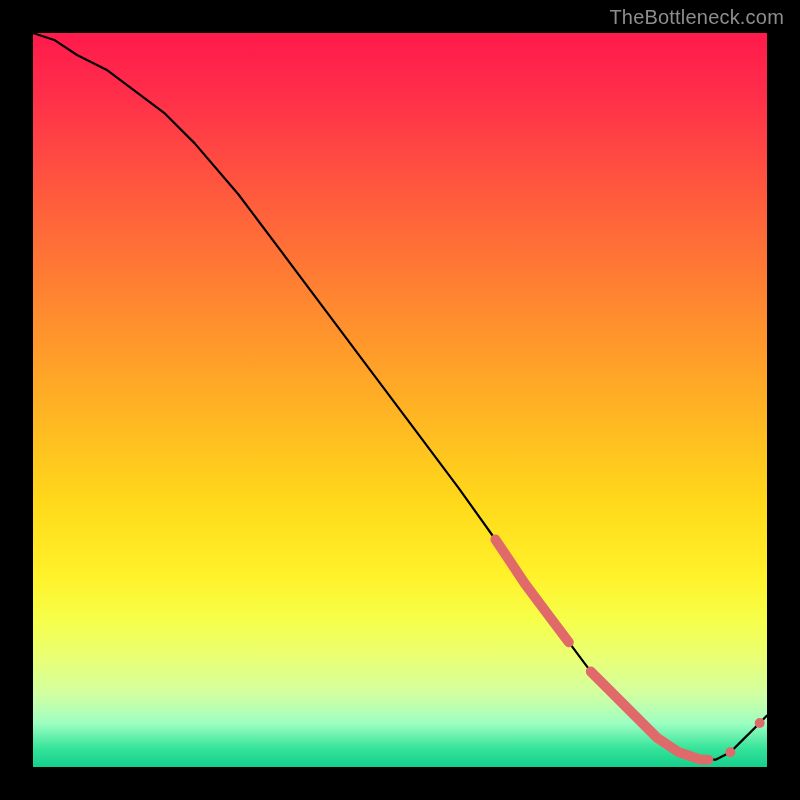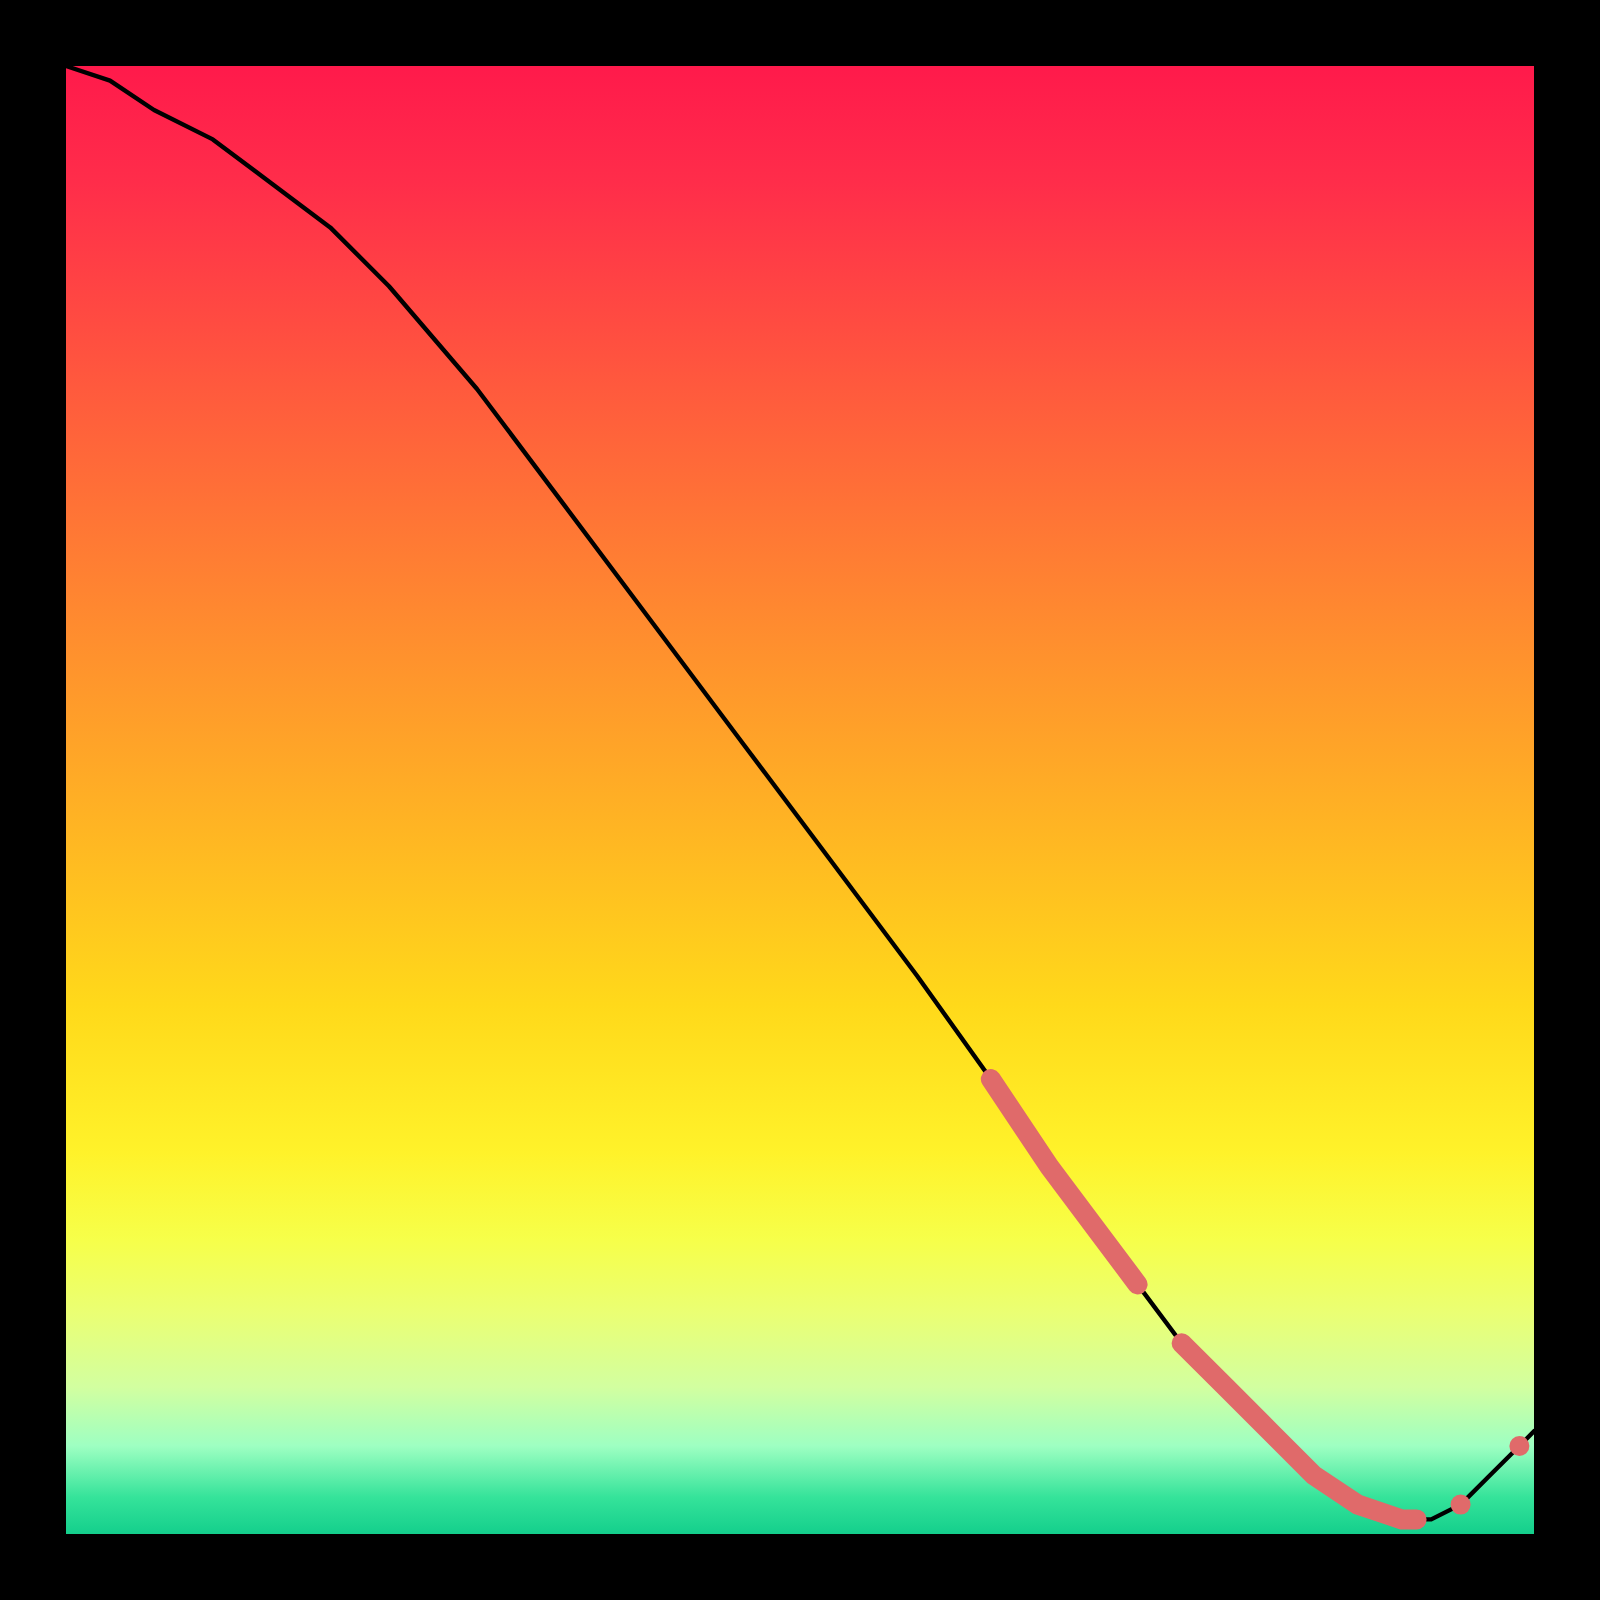--- a/index.html
+++ b/index.html
@@ -61,20 +61,21 @@
     letter-spacing: 0.2px;
     font-weight: 500;
     user-select: none;
   }
 </style>
 </head>
 <body>
 
 <div class="stage">
 
+  <div class="watermark">TheBottleneck.com</div>
 
   <div class="plot">
     <div class="bg"></div>
 
     <svg viewBox="0 0 734 734" preserveAspectRatio="none">
       <g>
         <path fill="none" stroke="#000" stroke-width="2.2" stroke-linecap="round" stroke-linejoin="round" d="M0.0 0.0 L22.0 7.3 L44.0 22.0 L73.4 36.7 L102.8 58.7 L132.1 80.7 L161.5 110.1 L205.5 161.5 L249.6 220.2 L293.6 278.9 L337.6 337.6 L381.7 396.4 L425.7 455.1 L462.4 506.5 L491.8 550.5 L513.8 579.9 L535.8 609.2 L557.8 638.6 L579.9 660.6 L601.9 682.6 L623.9 704.6 L645.9 719.3 L667.9 726.7 L682.6 726.7 L697.3 719.3 L712.0 704.6 L726.7 690.0 L734.0 682.6"></path>
 
         <path fill="none" stroke="#e06a6a" stroke-width="10" stroke-linecap="round" d="M462.4 506.5 L491.8 550.5 L513.8 579.9 L535.8 609.2"></path>
         <path fill="none" stroke="#e06a6a" stroke-width="10" stroke-linecap="round" d="M557.8 638.6 L579.9 660.6 L601.9 682.6 L623.9 704.6 L645.9 719.3 L667.9 726.7 L675.3 726.7"></path>

